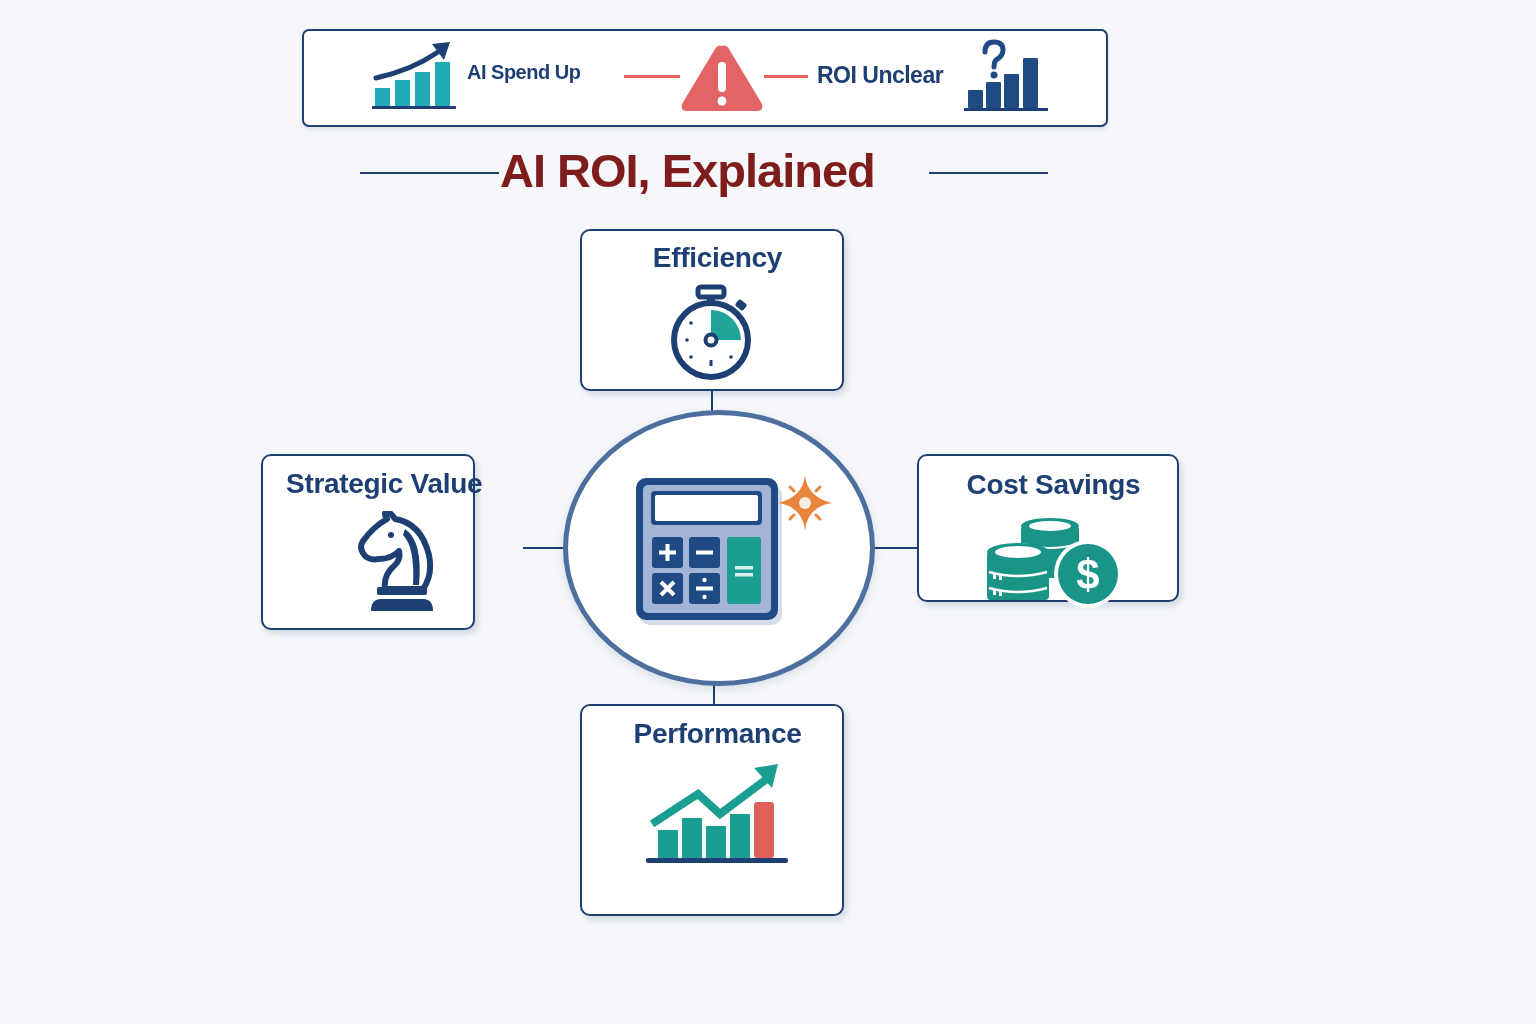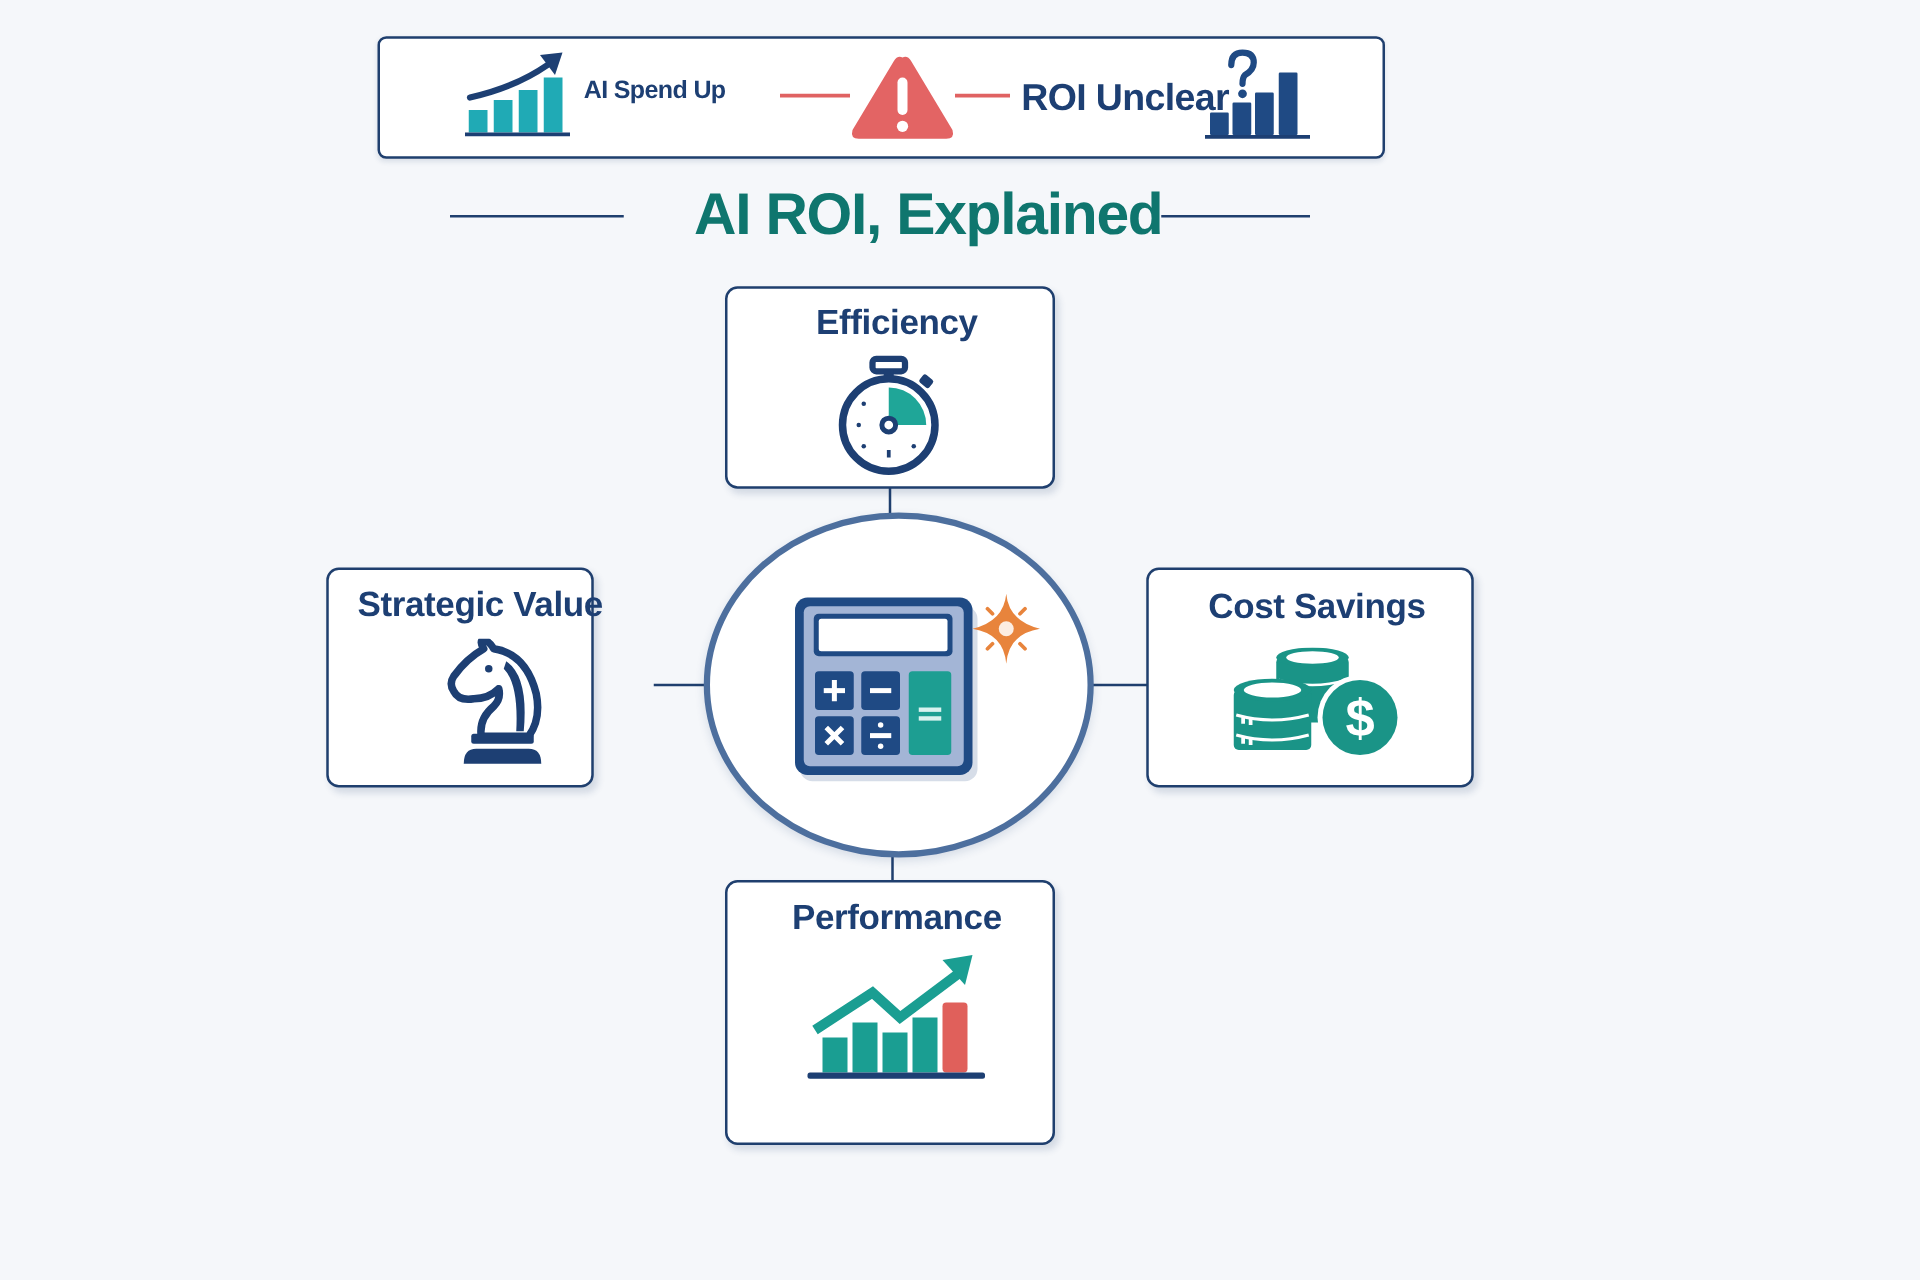--- a/index.html
+++ b/index.html
@@ -19,22 +19,22 @@
     box-shadow:0 2px 4px rgba(31,63,110,0.12);
   }
   .banner-text {
     font-weight:bold; font-size:20px; color:#1d3f73; letter-spacing:-0.5px;
     white-space:nowrap;
   }
   .connector-red { height:3px; background:#e06262; }
 
   
   .title {
-    left:500px; top:143px; width:430px; text-align:right;
-    font-weight:bold; font-size:47px; color:#0f766e; letter-spacing:-1px;
+    left:500px; top:143px; width:430px; text-align:left;
+    font-weight:bold; font-size:47px; color:#7f1d1d; letter-spacing:-1px;
     white-space:nowrap;
   }
   .title-rule { height:2px; background:#1f3f6e; }
 
   
   .card {
     background:#ffffff; border:2px solid #1f3f6e; border-radius:10px;
     box-shadow:3px 4px 6px rgba(31,63,110,0.16);
     box-sizing:border-box;
   }
@@ -75,21 +75,21 @@
 <div class="abs connector-red" style="left:624px; top:75px; width:56px;"></div>
 
 <svg class="abs" style="left:678px; top:40px;" width="88" height="74" viewBox="0 0 88 74">
   <path d="M44 6 Q48 4 51 9 L84 64 Q86 71 79 71 L9 71 Q2 71 4 64 L37 9 Q40 4 44 6 Z" fill="#e36464"></path>
   <rect x="40" y="22" width="8" height="30" rx="4" fill="#ffffff"></rect>
   <circle cx="44" cy="61" r="4.5" fill="#ffffff"></circle>
 </svg>
 
 <div class="abs connector-red" style="left:764px; top:75px; width:44px;"></div>
 
-<div class="abs banner-text" style="left:817px; top:62px; font-size:30px;">ROI Unclear</div>
+<div class="abs banner-text" style="left:817px; top:62px; font-size:23px;">ROI Unclear</div>
 
 <svg class="abs" style="left:962px; top:38px;" width="88" height="74" viewBox="0 0 88 74">
   <rect x="6" y="52" width="15" height="18" rx="1" fill="#1f4a84"></rect>
   <rect x="24" y="44" width="15" height="26" rx="1" fill="#1f4a84"></rect>
   <rect x="42" y="36" width="15" height="34" rx="1" fill="#1f4a84"></rect>
   <rect x="61" y="20" width="15" height="50" rx="1" fill="#1f4a84"></rect>
   <rect x="2" y="70" width="84" height="3" fill="#1d3f73"></rect>
   <path d="M23 14 Q23 4 32 4 Q41 4 41 12 Q41 18 34 22 Q32 24 32 29" stroke="#1f4a84" stroke-width="5" fill="none" stroke-linecap="round"></path>
   <circle cx="32" cy="37" r="3.5" fill="#1f4a84"></circle>
 </svg>
@@ -162,21 +162,21 @@
   <svg class="card-icon" style="left:90px; top:55px;" width="90" height="104" viewBox="0 0 90 104">
     <path d="M34 8 Q30 2 34 0 Q40 4 42 8 Q68 12 76 44 Q80 64 70 78 L32 78 Q30 64 42 54 Q48 48 46 40 Q38 48 26 48 Q14 50 10 42 Q6 36 10 30 Q20 16 34 8 Z" fill="#ffffff" stroke="#1d3f73" stroke-width="6" stroke-linejoin="round"></path>
     <path d="M52 18 Q70 30 66 74 L60 74 Q62 36 50 24 Z" fill="#1d3f73"></path>
     <circle cx="38" cy="24" r="3" fill="#1d3f73"></circle>
     <rect x="24" y="76" width="50" height="8" rx="2" fill="#1d3f73"></rect>
     <rect x="26" y="85" width="46" height="3" fill="#ffffff"></rect>
     <path d="M18 100 Q18 88 28 88 L70 88 Q80 88 80 100 Z" fill="#1d3f73"></path>
   </svg>
 </div>
 
-<div class="abs card" style="left:917px; top:454px; width:262px; height:176px;padding-left:37px;">
+<div class="abs card" style="left:917px; top:454px; width:262px; height:148px;padding-left:37px;">
   <div class="card-label" style="top:13px;">Cost Savings</div>
   <svg class="card-icon" style="left:64px; top:62px;" width="140" height="92" viewBox="0 0 140 92">
 
     <rect x="38" y="8" width="58" height="52" rx="4" fill="#1a9487"></rect>
     <ellipse cx="67" cy="8" rx="29" ry="8" fill="#1a9487"></ellipse>
     <ellipse cx="67" cy="8" rx="21" ry="5" fill="#ffffff"></ellipse>
     <path d="M40 26 Q67 34 94 26" stroke="#ffffff" stroke-width="2" fill="none"></path>
 
     <rect x="4" y="34" width="62" height="48" rx="4" fill="#1a9487"></rect>
     <ellipse cx="35" cy="34" rx="31" ry="9" fill="#1a9487"></ellipse>

